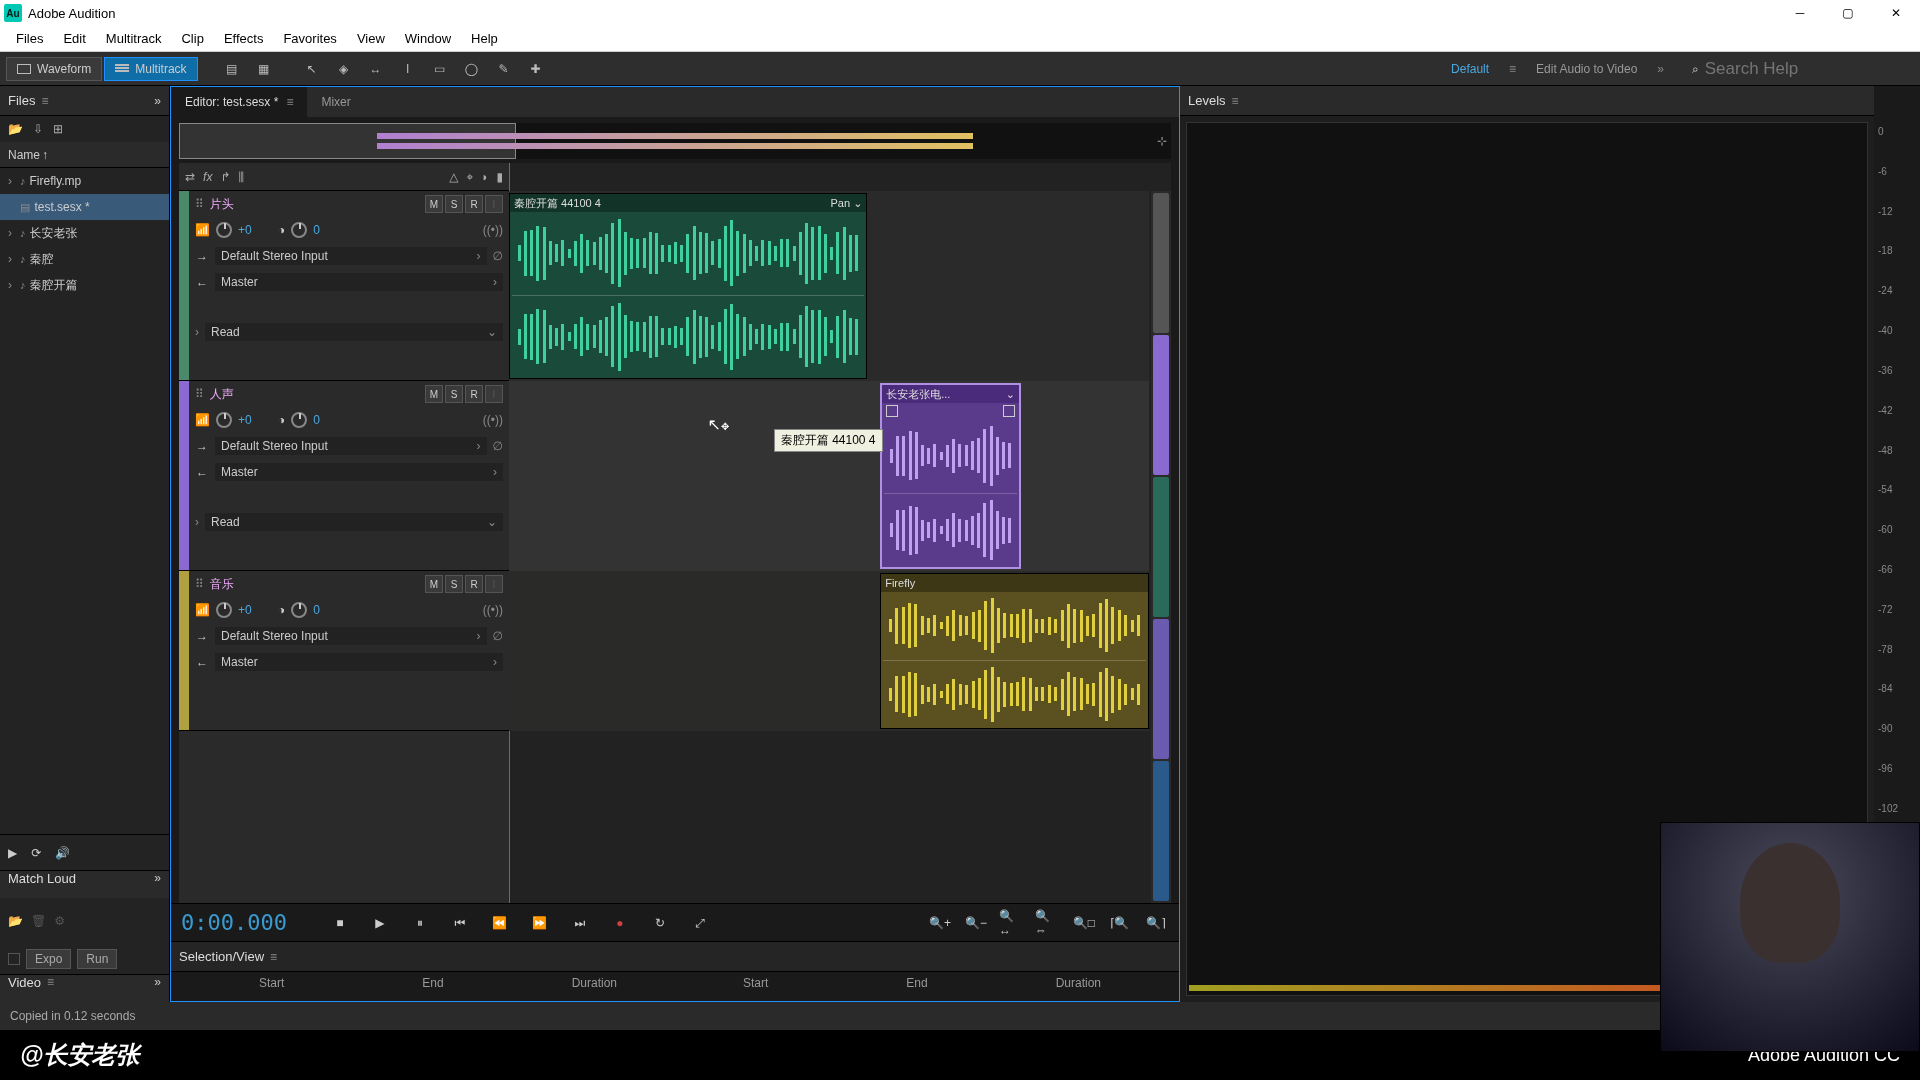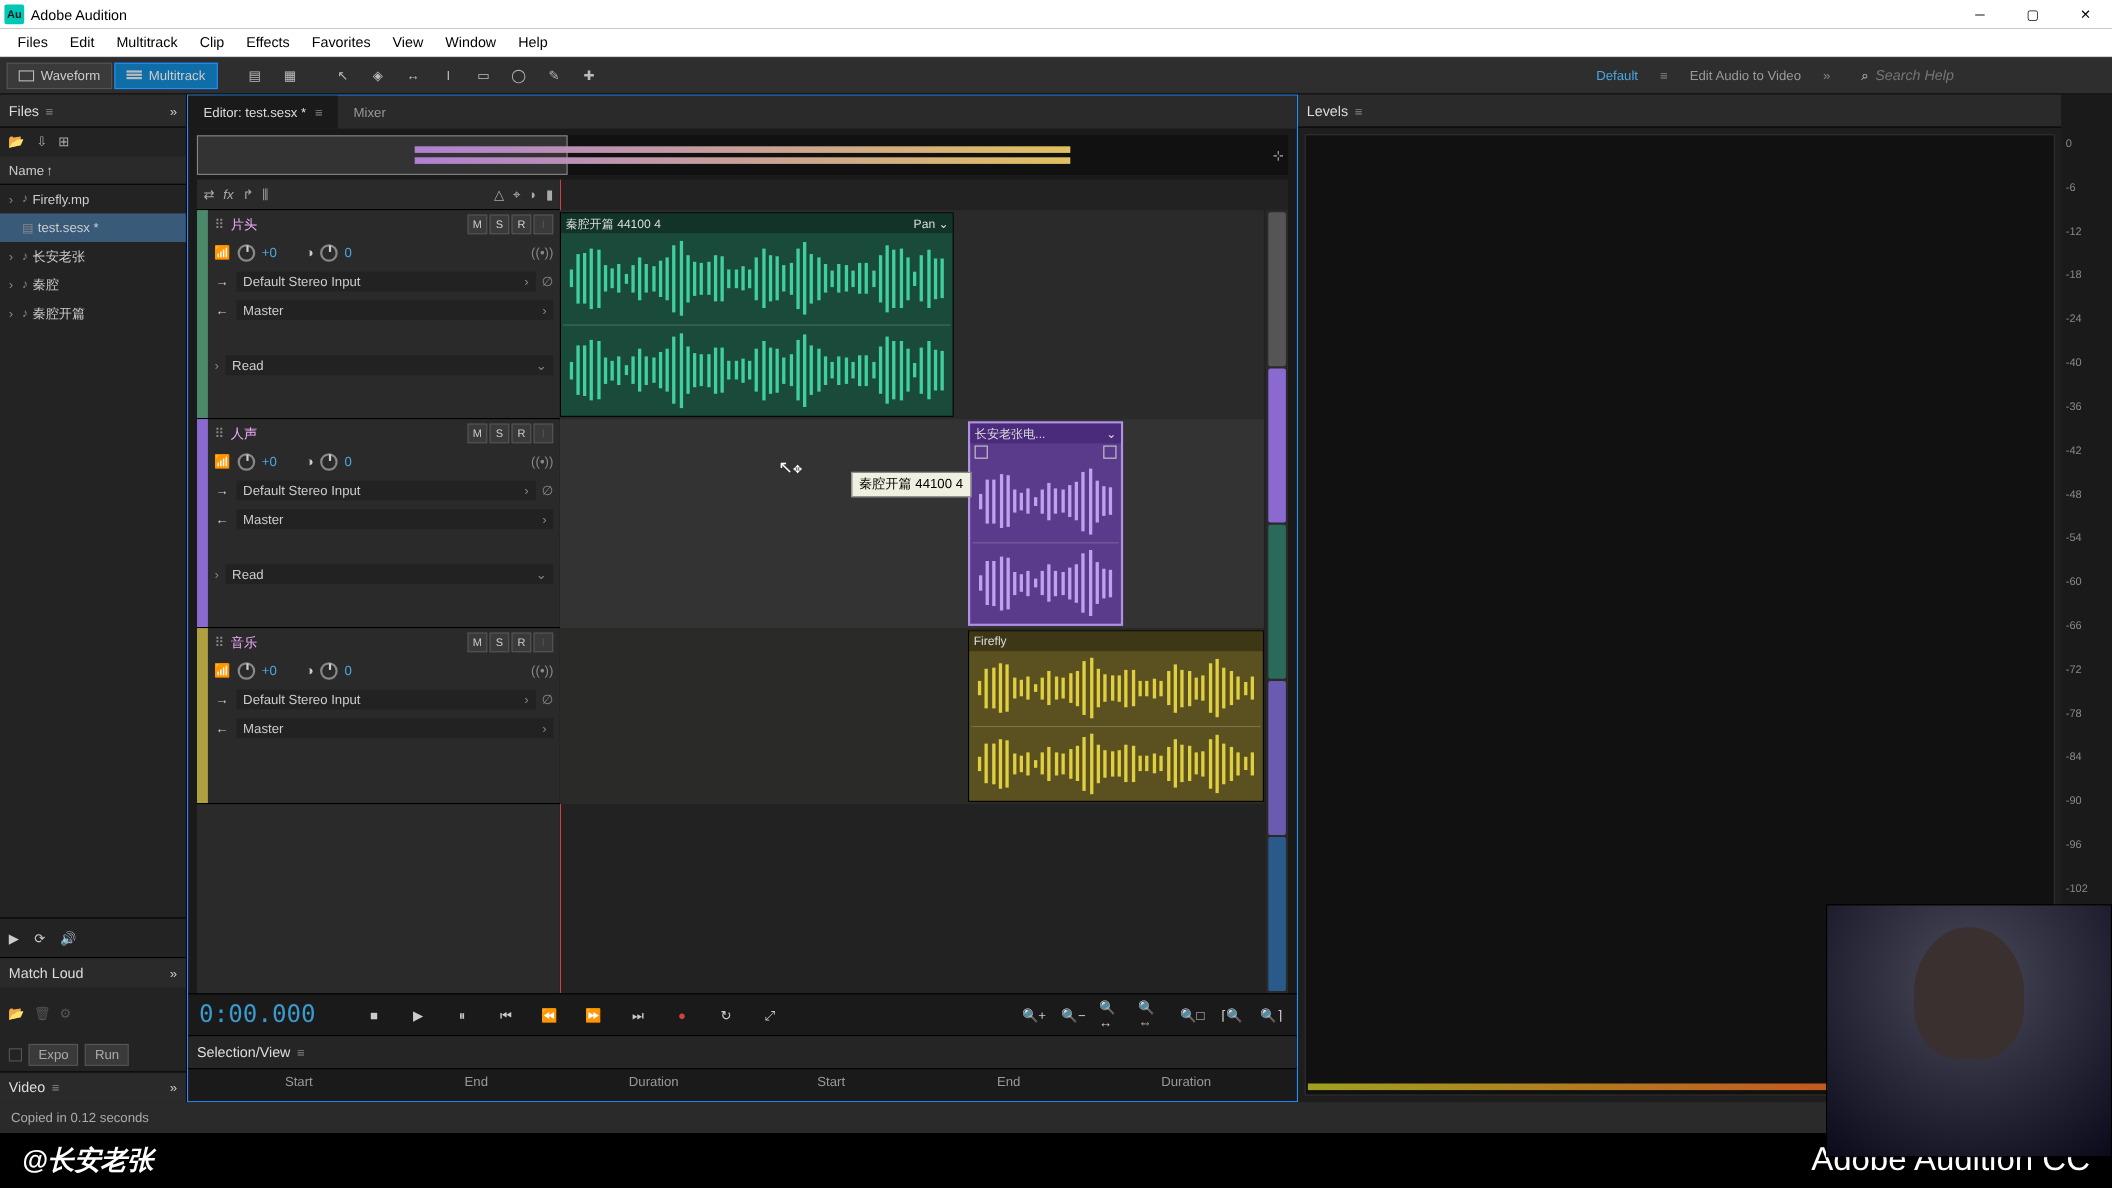--- a/index.html
+++ b/index.html
@@ -23,21 +23,21 @@
 .view-btn.active { background: #0f6ea8; border-color: #1e90ff; }
 .mini-icon { width: 14px; height: 10px; border: 1px solid #bbb; position: relative; }
 .mini-icon.multi { display: flex; flex-direction: column; gap: 1px; border: none; }
 .mini-icon.multi span { height: 2px; background: #bbb; }
 .tool-group { display: flex; gap: 4px; margin-left: 20px; }
 .tool-btn { width: 28px; height: 24px; display: flex; align-items: center; justify-content: center; cursor: pointer; color: #bbb; }
 .ws-right { margin-left: auto; display: flex; align-items: center; gap: 20px; padding-right: 16px; }
 .ws-label { color: #4aa8e0; cursor: pointer; }
 .ws-text { color: #999; }
 .search-box { display: flex; align-items: center; gap: 6px; padding: 2px 8px; min-width: 220px; }
-.search-box input { background: transparent; border: none; color: #ccc; outline: none; font-size: 13px; width: 180px; font-style: italic; }
+.search-box input { background: transparent; border: none; color: #ccc; outline: none; font-size: 17px; width: 180px; }
 
 
 .main { display: flex; height: calc(100% - 26px - 26px - 34px - 28px - 50px); }
 .left-panel { width: 170px; background: #232323; display: flex; flex-direction: column; border-right: 1px solid #000; }
 .center-panel { flex: 1; display: flex; flex-direction: column; background: #1a1a1a; border: 1px solid #1e90ff; }
 .right-panel { width: 740px; background: #1e1e1e; display: flex; }
 
 
 .panel-header { height: 30px; display: flex; align-items: center; padding: 0 8px; background: #2a2a2a; border-bottom: 1px solid #000; }
 .panel-title { color: #ddd; font-size: 13px; }
@@ -47,21 +47,21 @@
 .files-header { height: 26px; display: flex; align-items: center; padding: 0 8px; background: #2a2a2a; color: #ccc; border-bottom: 1px solid #000; }
 .file-list { flex: 1; overflow: hidden; }
 .file-row { height: 26px; display: flex; align-items: center; gap: 4px; padding: 0 4px; cursor: pointer; }
 .file-row.active { background: #3a5a7a; }
 .file-row .caret { width: 12px; text-align: center; color: #888; }
 .file-type-icon { color: #888; font-size: 11px; }
 .file-name { white-space: nowrap; overflow: hidden; text-overflow: ellipsis; }
 
 
 .transport-left { height: 36px; display: flex; align-items: center; gap: 14px; padding: 0 8px; border-top: 1px solid #000; }
-.sub-panel-head { height: 28px; display: flex; align-items: center; padding: 0 8px; background: #2a2a2a; border-top: 1px solid #000; }
+.sub-panel-head { height: 28px; display: flex; padding: 0 8px; background: #2a2a2a; border-top: 1px solid #000; }
 .sub-panel-body { height: 46px; padding: 6px 8px; display: flex; gap: 8px; align-items: center; }
 .btn-small { padding: 2px 8px; background: #3a3a3a; border: 1px solid #555; color: #aaa; cursor: pointer; }
 
 
 .editor-tabs { height: 30px; display: flex; align-items: center; background: #2a2a2a; }
 .editor-tab { padding: 0 14px; height: 100%; display: flex; align-items: center; cursor: pointer; color: #999; }
 .editor-tab.active { background: #1a1a1a; color: #ddd; }
 .overview { height: 36px; background: #111; margin: 6px 8px 0; position: relative; display: flex; align-items: center; }
 .overview-scroll { position: absolute; left: 0; width: 34%; height: 100%; background: #333; border: 1px solid #888; }
 .overview-wave { position: absolute; left: 20%; width: 60%; height: 6px; top: 10px; background: linear-gradient(90deg, #b080d0, #e0c060); }
@@ -142,21 +142,21 @@
 .webcam { position: absolute; right: 0; bottom: 28px; width: 260px; height: 230px; background: radial-gradient(circle at 50% 30%, #4a4a5a, #0a0a1a); border: 1px solid #000; }
 .webcam .head { width: 100px; height: 120px; background: #3a3030; border-radius: 50% 50% 40% 40%; margin: 20px auto 0; }
 
 
 .statusbar { position: absolute; bottom: 50px; left: 0; right: 0; height: 28px; background: #2a2a2a; display: flex; align-items: center; padding: 0 10px; color: #aaa; font-size: 12px; }
 .statusbar .sb-right { margin-left: auto; display: flex; gap: 24px; }
 
 
 .bottombar { position: absolute; bottom: 0; left: 0; right: 0; height: 50px; background: #000; display: flex; align-items: center; padding: 0 20px; }
 .bottombar .handle { color: #fff; font-size: 24px; font-weight: bold; font-style: italic; }
-.bottombar .product { margin-left: auto; color: #fff; font-size: 30px; }
+.bottombar .product { margin-left: auto; color: #fff; font-size: 18px; }
 </style>
 </head>
 <body>
 
 <div class="titlebar">
   <div class="app-icon">Au</div>
   <div class="title">Adobe Audition</div>
   <div class="win-controls">
     <div class="win-btn">─</div>
     <div class="win-btn">▢</div>

